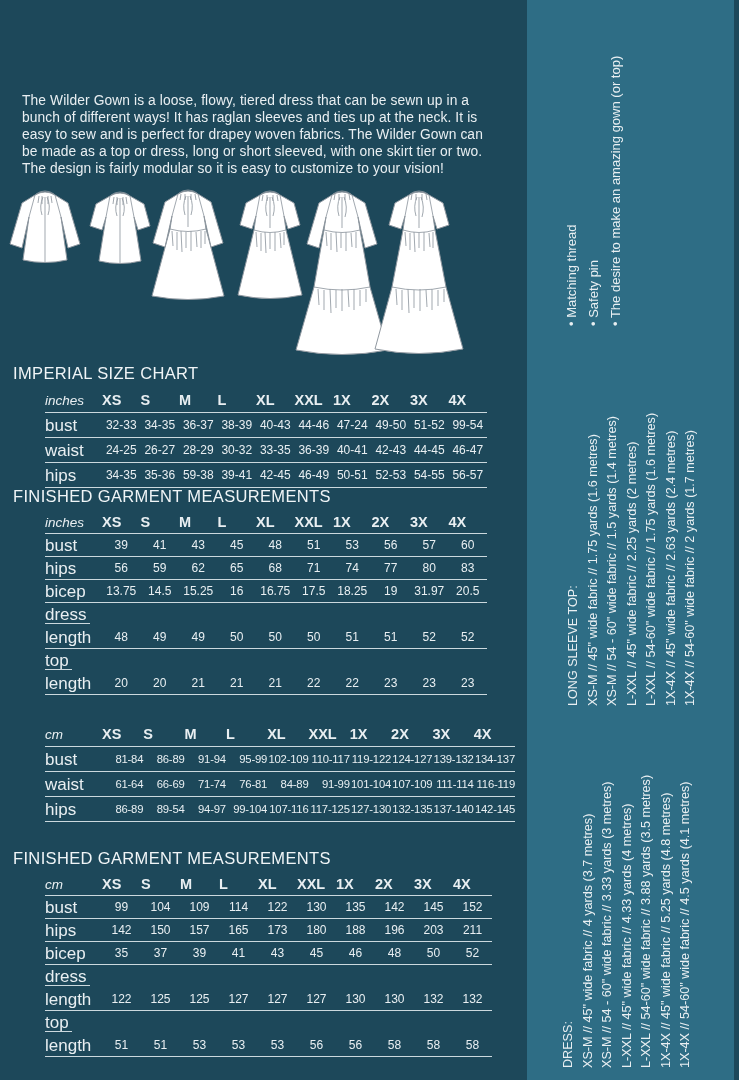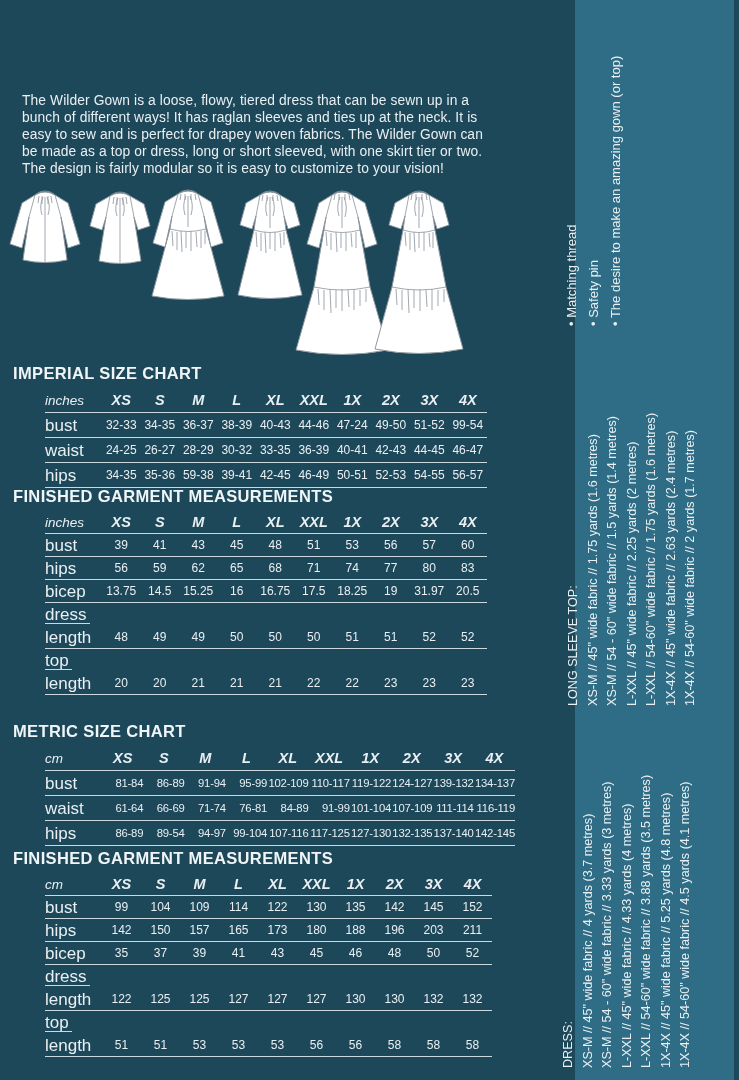--- a/index.html
+++ b/index.html
@@ -1,41 +1,41 @@
 <!DOCTYPE html>
 <html><head>
 <meta charset="utf-8">
 <style>
   html,body{margin:0;padding:0;background:#10303f;}
   .page{position:relative;width:739px;height:1080px;overflow:hidden;
         background:#2e6d85;font-family:"Liberation Sans",sans-serif;color:#e9eff2;}
-  .left-col{position:absolute;left:0;top:0;width:527px;height:1080px;background:#1d485a;padding-left:48px;}
+  .left-col{position:absolute;left:0;top:0;width:527px;height:1080px;background:#1d485a;}
   .right-edge{position:absolute;right:0;top:0;width:5px;height:1080px;background:#1d485a;}
 
   .intro{position:absolute;left:22px;top:78px;width:462px;
          font-size:13.8px;line-height:17px;letter-spacing:.1px;color:#e9eff2;}
 
   .illustrations{position:absolute;left:0;top:183px;width:500px;height:180px;}
   .illustrations svg{display:block;width:500px;height:180px;}
   .garment{stroke:#9098a0;}
   .garment .outline{fill:#ffffff;stroke-width:1;}
   .garment .detail{fill:none;stroke-width:.85;}
 
   .sec{position:absolute;left:13px;}
-  .sec h2{margin:0 0 5px 0;font-size:16.5px;font-weight:bold;letter-spacing:.35px;color:#f0f5f7;}
+  .sec h2{margin:0 0 5px 0;font-size:16.5px;font-weight:normal;letter-spacing:.35px;color:#f0f5f7;}
   .size-table{display:block;}
   .st-row{display:grid;align-items:end;line-height:17px;
           border-bottom:1px solid rgba(235,243,246,.85);margin-left:32px;}
   .pitch-lg .st-row{padding:4px 0 3px;}
   .pitch-sm .st-row{padding:3px 0 2px;}
   .cols-a .st-row{grid-template-columns:57px repeat(10,38.5px);}
   .cols-b .st-row{grid-template-columns:57px repeat(10,41.3px);}
   .cols-c .st-row{grid-template-columns:57px repeat(10,39px);}
   .st-unit{font-style:italic;font-size:13.5px;}
-  .st-size{font-weight:bold;font-size:14.5px;text-align:center;font-style:italic;}
+  .st-size{font-weight:bold;font-size:14.5px;text-align:left;}
   .st-label{font-size:17px;}
   .st-val{font-size:12px;text-align:center;white-space:nowrap;}
   .cols-b .st-val{font-size:11.3px;letter-spacing:-.2px;text-align:right;}
   .st-label-only{border-bottom:none;}
   .st-label-only .st-label{border-bottom:1px solid rgba(235,243,246,.85);justify-self:start;padding-right:3px;}
 
   .rot{position:absolute;transform-origin:0 0;transform:rotate(-90deg) translateX(-100%);
        color:#e9eff2;white-space:nowrap;}
   .rot > div, .rot [data-list] > div{white-space:nowrap;}
   #notions{left:561px;top:26px;width:300px;height:66px;font-size:13px;line-height:22px;}
@@ -227,21 +227,20 @@
             <span class="st-val">22</span>
             <span class="st-val">22</span>
             <span class="st-val">23</span>
             <span class="st-val">23</span>
             <span class="st-val">23</span>
           </div>
         </div>
     </section>
 
     <section class="sec" style="top:722px;">
-      <h2>METRIC SIZE CHART</h2>
       <div class="size-table cols-b pitch-lg">
           <div class="st-row st-head">
             <span class="st-unit">cm</span>
             <span class="st-size">XS</span>
             <span class="st-size">S</span>
             <span class="st-size">M</span>
             <span class="st-size">L</span>
             <span class="st-size">XL</span>
             <span class="st-size">XXL</span>
             <span class="st-size">1X</span>

